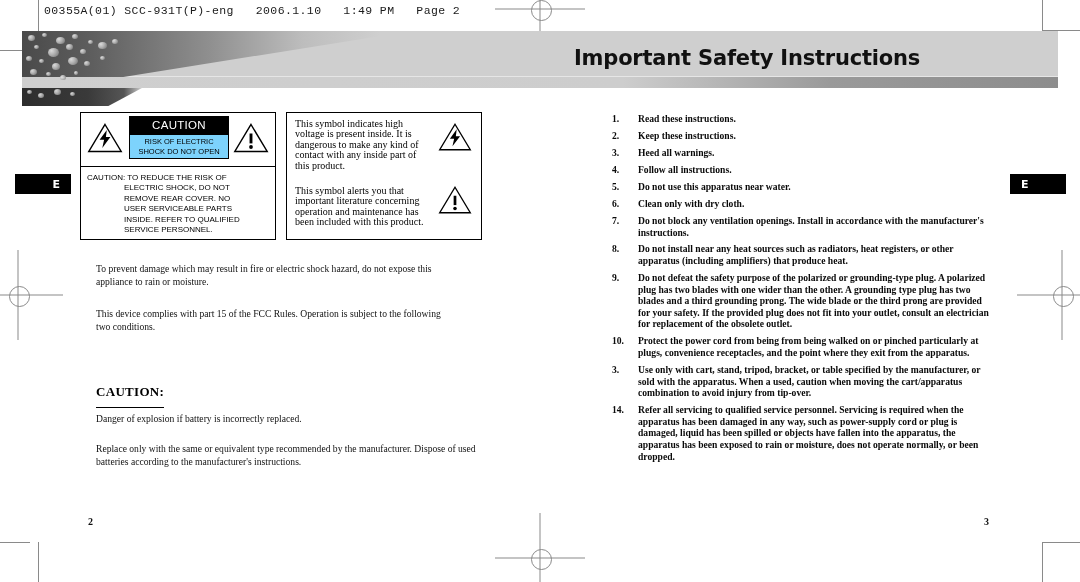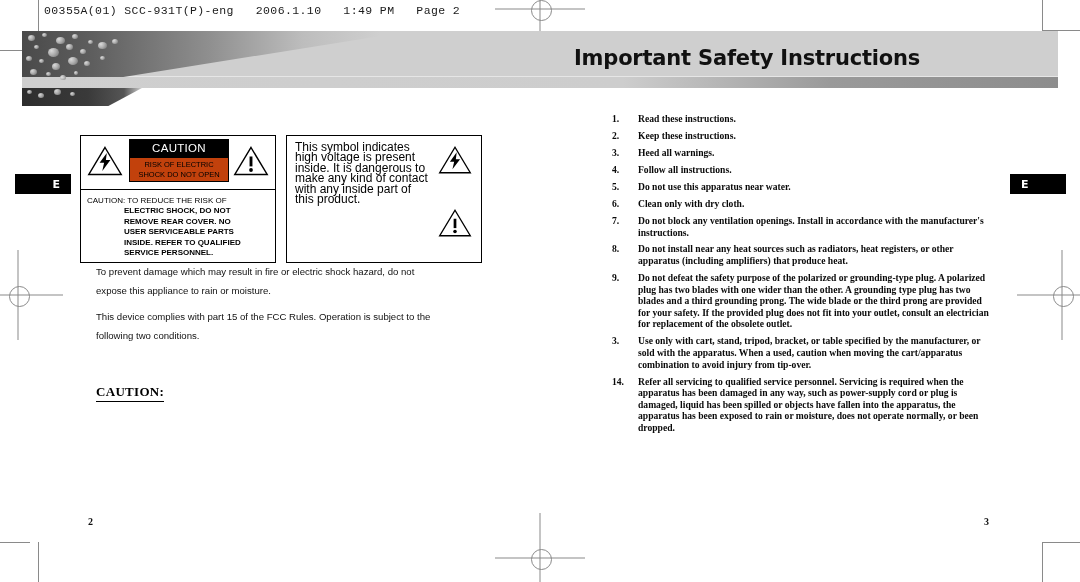--- a/index.html
+++ b/index.html
@@ -173,21 +173,20 @@
     position: absolute;
     left: 80px;
     top: 112px;
     width: 410px;
   }
 
   
   .cbox-row {
     position: relative;
     height: 128px;
-    margin-top: 23px;
   }
   .cbox {
     position: absolute;
     top: 0;
     border: 1.6px solid #000;
     box-sizing: border-box;
     background: #fff;
   }
   .cbox-a { left: 0; width: 196px; height: 128px; }
   .cbox-b { left: 206px; width: 196px; height: 128px; }
@@ -218,79 +217,79 @@
     background: #000;
     color: #fff;
     text-align: center;
     font-family: "Liberation Sans", sans-serif;
     font-size: 11.5px;
     letter-spacing: 0.3px;
     line-height: 15px;
     padding: 1px 0 2px;
   }
   .caution-plate-bd {
-    background: #c2410c;
+    background: #7dd3fc;
     color: #000;
     text-align: center;
     font-family: "Liberation Sans", sans-serif;
     font-size: 7.5px;
     line-height: 9.5px;
     padding: 2px 0 2px;
   }
   .cbox-a-body {
     padding: 6px 6px 0 6px;
     font-family: "Liberation Sans", sans-serif;
     font-size: 8px;
     line-height: 10.4px;
     color: #000;
   }
   .cbox-a-body .ln { white-space: pre; }
-  .cbox-a-body .ind { padding-left: 37px; font-weight: bold; }
+  .cbox-a-body .ind { padding-left: 37px; }
 
   .cbox-b-cell {
     position: relative;
     height: 57px;
     padding: 6px 52px 0 8px;
-    font-family: Liberation Sans, sans-serif;
-    font-size: 12px;
+    font-family: Liberation Serif, serif;
+    font-size: 10px;
     line-height: 10.4px;
     color: #000;
   }
   .cbox-b-cell .sym {
     position: absolute;
     right: 9px;
     top: 9px;
     width: 34px;
     height: 30px;
   }
   .cbox-b-cell.second { padding-top: 10px; }
 
   
   .lp {
-    font-family: Liberation Sans, sans-serif;
+    font-family: Liberation Serif, serif;
     font-size: 9.6px;
-    line-height: 19px;
+    line-height: 13px;
     color: #111;
     margin: 0;
   }
   .blk-intro { position: absolute; left: 16px; top: 150px; width: 350px; }
   .blk-fcc   { position: absolute; left: 16px; top: 195px; width: 350px; }
   .blk-fcc .sub { margin-top: 10px; }
   .blk-fcc .sub2 { margin-top: 7px; }
 
   .caution-head {
     position: absolute;
     left: 16px;
     top: 272px;
     font-family: "Liberation Serif", serif;
     font-size: 13px;
     font-weight: bold;
     color: #000;
     border-bottom: 1.4px solid #000;
-    padding-bottom: 1px;
+    padding-bottom: 7px;
     letter-spacing: 0.3px;
   }
   .blk-batt1 { position: absolute; left: 16px; top: 300px; width: 360px; }
   .blk-batt2 { position: absolute; left: 16px; top: 330px; width: 380px; }
 
   
   .col-right {
     position: absolute;
     left: 612px;
     top: 113px;
@@ -443,37 +442,40 @@
 
     <div class="cbox cbox-b">
       <div class="cbox-b-cell">
         <span>This symbol indicates high voltage is present inside. It is dangerous to make any kind of contact with any inside part of this product.</span>
         <svg class="sym" viewBox="0 0 40 34">
           <polygon points="20,2 38,32 2,32" fill="#fff" stroke="#000" stroke-width="1.6"></polygon>
           <polygon points="22,8 14,19 19,19 17,28 26,16 21,16" fill="#000"></polygon>
         </svg>
       </div>
       <div class="cbox-b-cell second">
+        <span>This symbol alerts you that important literature concerning operation and maintenance has been included with this product.</span>
         <svg class="sym" viewBox="0 0 40 34">
           <polygon points="20,2 38,32 2,32" fill="#fff" stroke="#000" stroke-width="1.6"></polygon>
           <rect x="18.4" y="12" width="3.2" height="11" fill="#000"></rect>
           <circle cx="20" cy="27" r="2.1" fill="#000"></circle>
         </svg>
       </div>
     </div>
 
   </div>
 
   <p class="lp blk-intro">To prevent damage which may result in fire or electric shock hazard, do not expose this appliance to rain or moisture.</p>
 
   <div class="blk-fcc">
     <p class="lp">This device complies with part 15 of the FCC Rules. Operation is subject to the following two conditions.</p>
   </div>
 
   <div class="caution-head">CAUTION:</div>
+  <p class="lp blk-batt1">Danger of explosion if battery is incorrectly replaced.</p>
+  <p class="lp blk-batt2">Replace only with the same or equivalent type recommended by the manufacturer. Dispose of used batteries according to the manufacturer's instructions.</p>
 </div>
 
 <div class="col-right">
   <div class="safety-item">
     <span class="num">1.</span>
     <span class="txt">Read these instructions.</span>
   </div>
   <div class="safety-item">
     <span class="num">2.</span>
     <span class="txt">Keep these instructions.</span>
@@ -500,20 +502,24 @@
   </div>
   <div class="safety-item">
     <span class="num">8.</span>
     <span class="txt">Do not install near any heat sources such as radiators, heat registers, or other apparatus (including amplifiers) that produce heat.</span>
   </div>
   <div class="safety-item">
     <span class="num">9.</span>
     <span class="txt">Do not defeat the safety purpose of the polarized or grounding-type plug. A polarized plug has two blades with one wider than the other. A grounding type plug has two blades and a third grounding prong. The wide blade or the third prong are provided for your safety. If the provided plug does not fit into your outlet, consult an electrician for replacement of the obsolete outlet.</span>
   </div>
   <div class="safety-item">
+    <span class="num">10.</span>
+    <span class="txt">Protect the power cord from being from being walked on or pinched particularly at plugs, convenience receptacles, and the point where they exit from the apparatus.</span>
+  </div>
+  <div class="safety-item">
     <span class="num">3.</span>
     <span class="txt">Use only with cart, stand, tripod, bracket, or table specified by the manufacturer, or sold with the apparatus. When a used, caution when moving the cart/apparatus combination to avoid injury from tip-over.</span>
   </div>
   <div class="safety-item">
     <span class="num">14.</span>
     <span class="txt">Refer all servicing to qualified service personnel. Servicing is required when the apparatus has been damaged in any way, such as power-supply cord or plug is damaged, liquid has been spilled or objects have fallen into the apparatus, the apparatus has been exposed to rain or moisture, does not operate normally, or been dropped.</span>
   </div>
 </div>
 
 <div class="pageno pageno-left">2</div>

